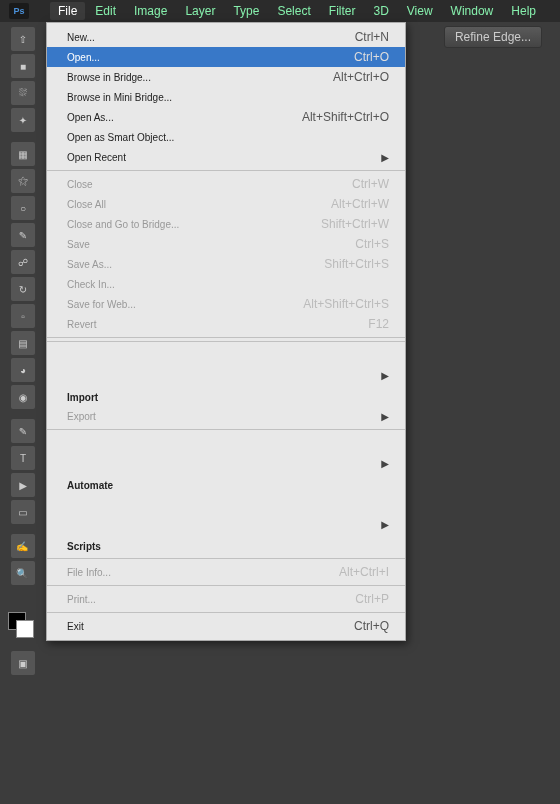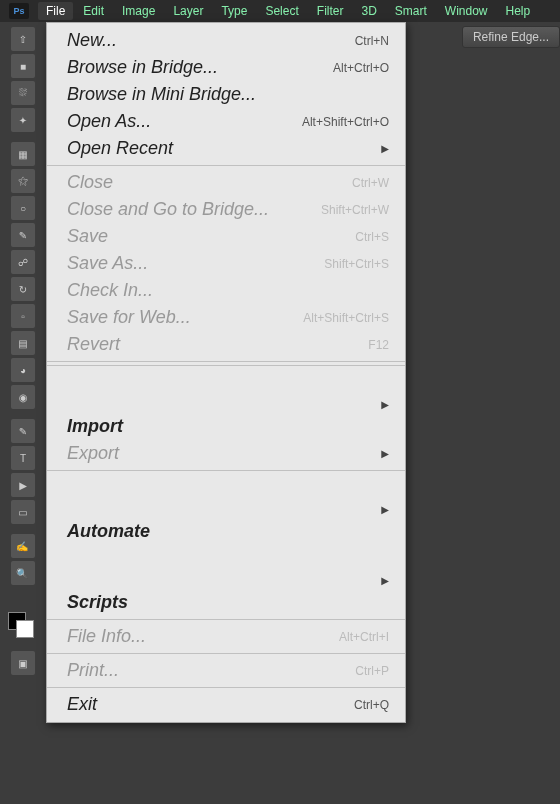--- a/index.html
+++ b/index.html
@@ -25,20 +25,21 @@
     .menu-bar-item {
       color: #86efac;
       padding: 2px 8px;
       cursor: pointer;
       font-size: 12px;
       border-radius: 2px;
     }
     .menu-bar-item.active {
       background: #3b3b3b;
       color: #fff;
+      margin-left: 12px;
     }
 
     
     .ps-logo {
       width: 30px;
       height: 22px;
       background: #2b2b2b;
       display: flex;
       align-items: center;
       justify-content: center;
@@ -54,21 +55,21 @@
       justify-content: center;
       color: #4a90d9;
       font-size: 9px;
       font-weight: bold;
     }
 
     
     .top-right-area {
       position: absolute;
       top: 22px;
-      right: 0;
+      right: 18px;
       padding: 4px 0;
     }
     .refine-edge-btn {
       background: linear-gradient(to bottom, #5a5a5a, #444);
       border: 1px solid #333;
       border-radius: 3px;
       color: #ccc;
       padding: 3px 10px;
       font-size: 12px;
       cursor: pointer;
@@ -130,22 +131,21 @@
     }
     .menu-item.highlighted {
       background: #3878c8;
       color: #fff;
     }
     .menu-item.disabled {
       color: #999;
       cursor: default;
     }
     .menu-item .label {
-      font-size: 18px;
-      font-style: italic;
+      font-size: 10px;
     }
     .menu-item .shortcut {
       font-size: 12px;
       color: #555;
       margin-left: 20px;
     }
     .menu-item.highlighted .shortcut {
       color: #ddd;
     }
     .menu-item.disabled .shortcut {
@@ -173,21 +173,21 @@
     <div class="ps-logo-inner">Ps</div>
   </div>
   <span class="menu-bar-item active">File</span>
   <span class="menu-bar-item">Edit</span>
   <span class="menu-bar-item">Image</span>
   <span class="menu-bar-item">Layer</span>
   <span class="menu-bar-item">Type</span>
   <span class="menu-bar-item">Select</span>
   <span class="menu-bar-item">Filter</span>
   <span class="menu-bar-item">3D</span>
-  <span class="menu-bar-item">Smart</span>
+  <span class="menu-bar-item">View</span>
   <span class="menu-bar-item">Window</span>
   <span class="menu-bar-item">Help</span>
 </div>
 
 <div class="top-right-area">
   <button class="refine-edge-btn">Refine Edge...</button>
 </div>
 
 <div class="left-toolbar">
   <div class="toolbar-icon">⇧</div>
@@ -223,47 +223,63 @@
   <div class="toolbar-icon">▣</div>
 </div>
 
 <div class="dropdown-menu" id="file-menu">
 <div class="menu-item">
       <span class="label">New...</span>
       <span style="display: flex; align-items: center; gap: 6px;">
         <span class="shortcut">Ctrl+N</span>
       </span>
     </div>
+    <div class="menu-item highlighted">
+      <span class="label">Open...</span>
+      <span style="display: flex; align-items: center; gap: 6px;">
+        <span class="shortcut">Ctrl+O</span>
+      </span>
+    </div>
     <div class="menu-item">
       <span class="label">Browse in Bridge...</span>
       <span style="display: flex; align-items: center; gap: 6px;">
         <span class="shortcut">Alt+Ctrl+O</span>
       </span>
     </div>
     <div class="menu-item">
       <span class="label">Browse in Mini Bridge...</span>
       <span style="display: flex; align-items: center; gap: 6px;"></span>
     </div>
     <div class="menu-item">
       <span class="label">Open As...</span>
       <span style="display: flex; align-items: center; gap: 6px;">
         <span class="shortcut">Alt+Shift+Ctrl+O</span>
       </span>
     </div>
     <div class="menu-item">
+      <span class="label">Open as Smart Object...</span>
+      <span style="display: flex; align-items: center; gap: 6px;"></span>
+    </div>
+    <div class="menu-item">
       <span class="label">Open Recent</span>
       <span style="display: flex; align-items: center; gap: 6px;">
         <span class="arrow">▶</span>
       </span>
     </div>
     <div class="menu-separator"></div>
     <div class="menu-item disabled">
       <span class="label">Close</span>
       <span style="display: flex; align-items: center; gap: 6px;">
         <span class="shortcut">Ctrl+W</span>
+      </span>
+    </div>
+    <div class="menu-item disabled">
+      <span class="label">Close All</span>
+      <span style="display: flex; align-items: center; gap: 6px;">
+        <span class="shortcut">Alt+Ctrl+W</span>
       </span>
     </div>
     <div class="menu-item disabled">
       <span class="label">Close and Go to Bridge...</span>
       <span style="display: flex; align-items: center; gap: 6px;">
         <span class="shortcut">Shift+Ctrl+W</span>
       </span>
     </div>
     <div class="menu-item disabled">
       <span class="label">Save</span>

